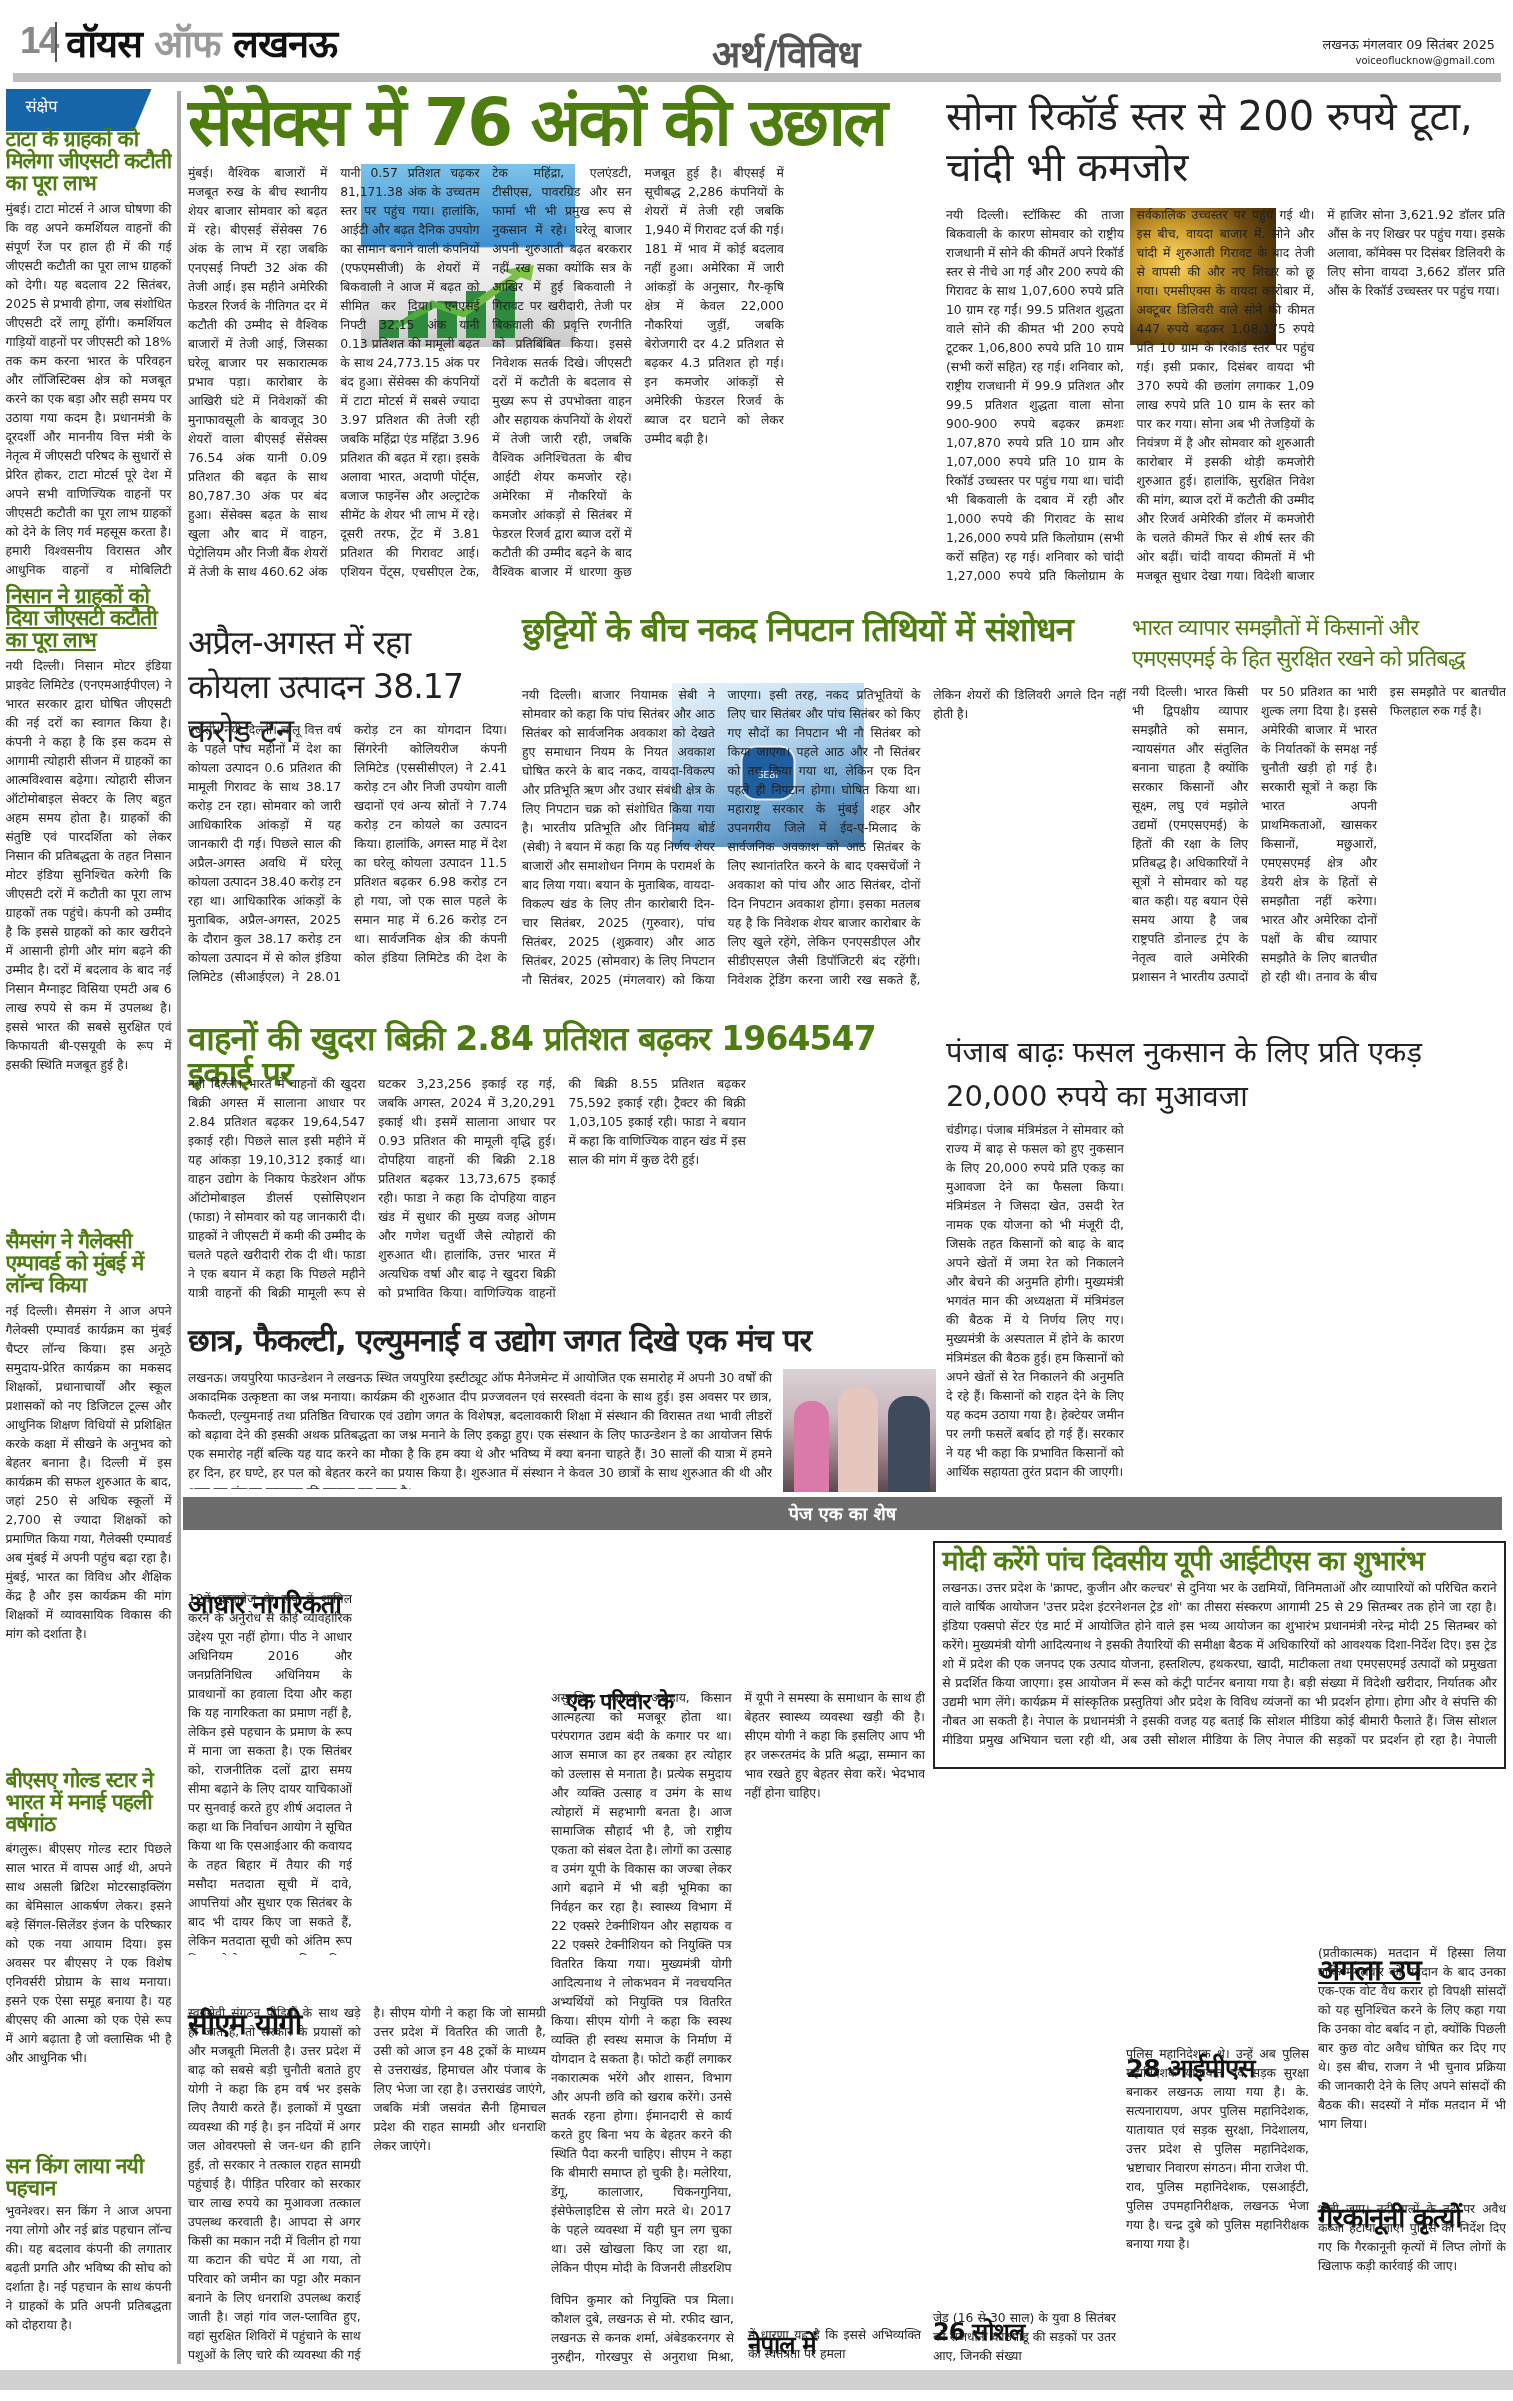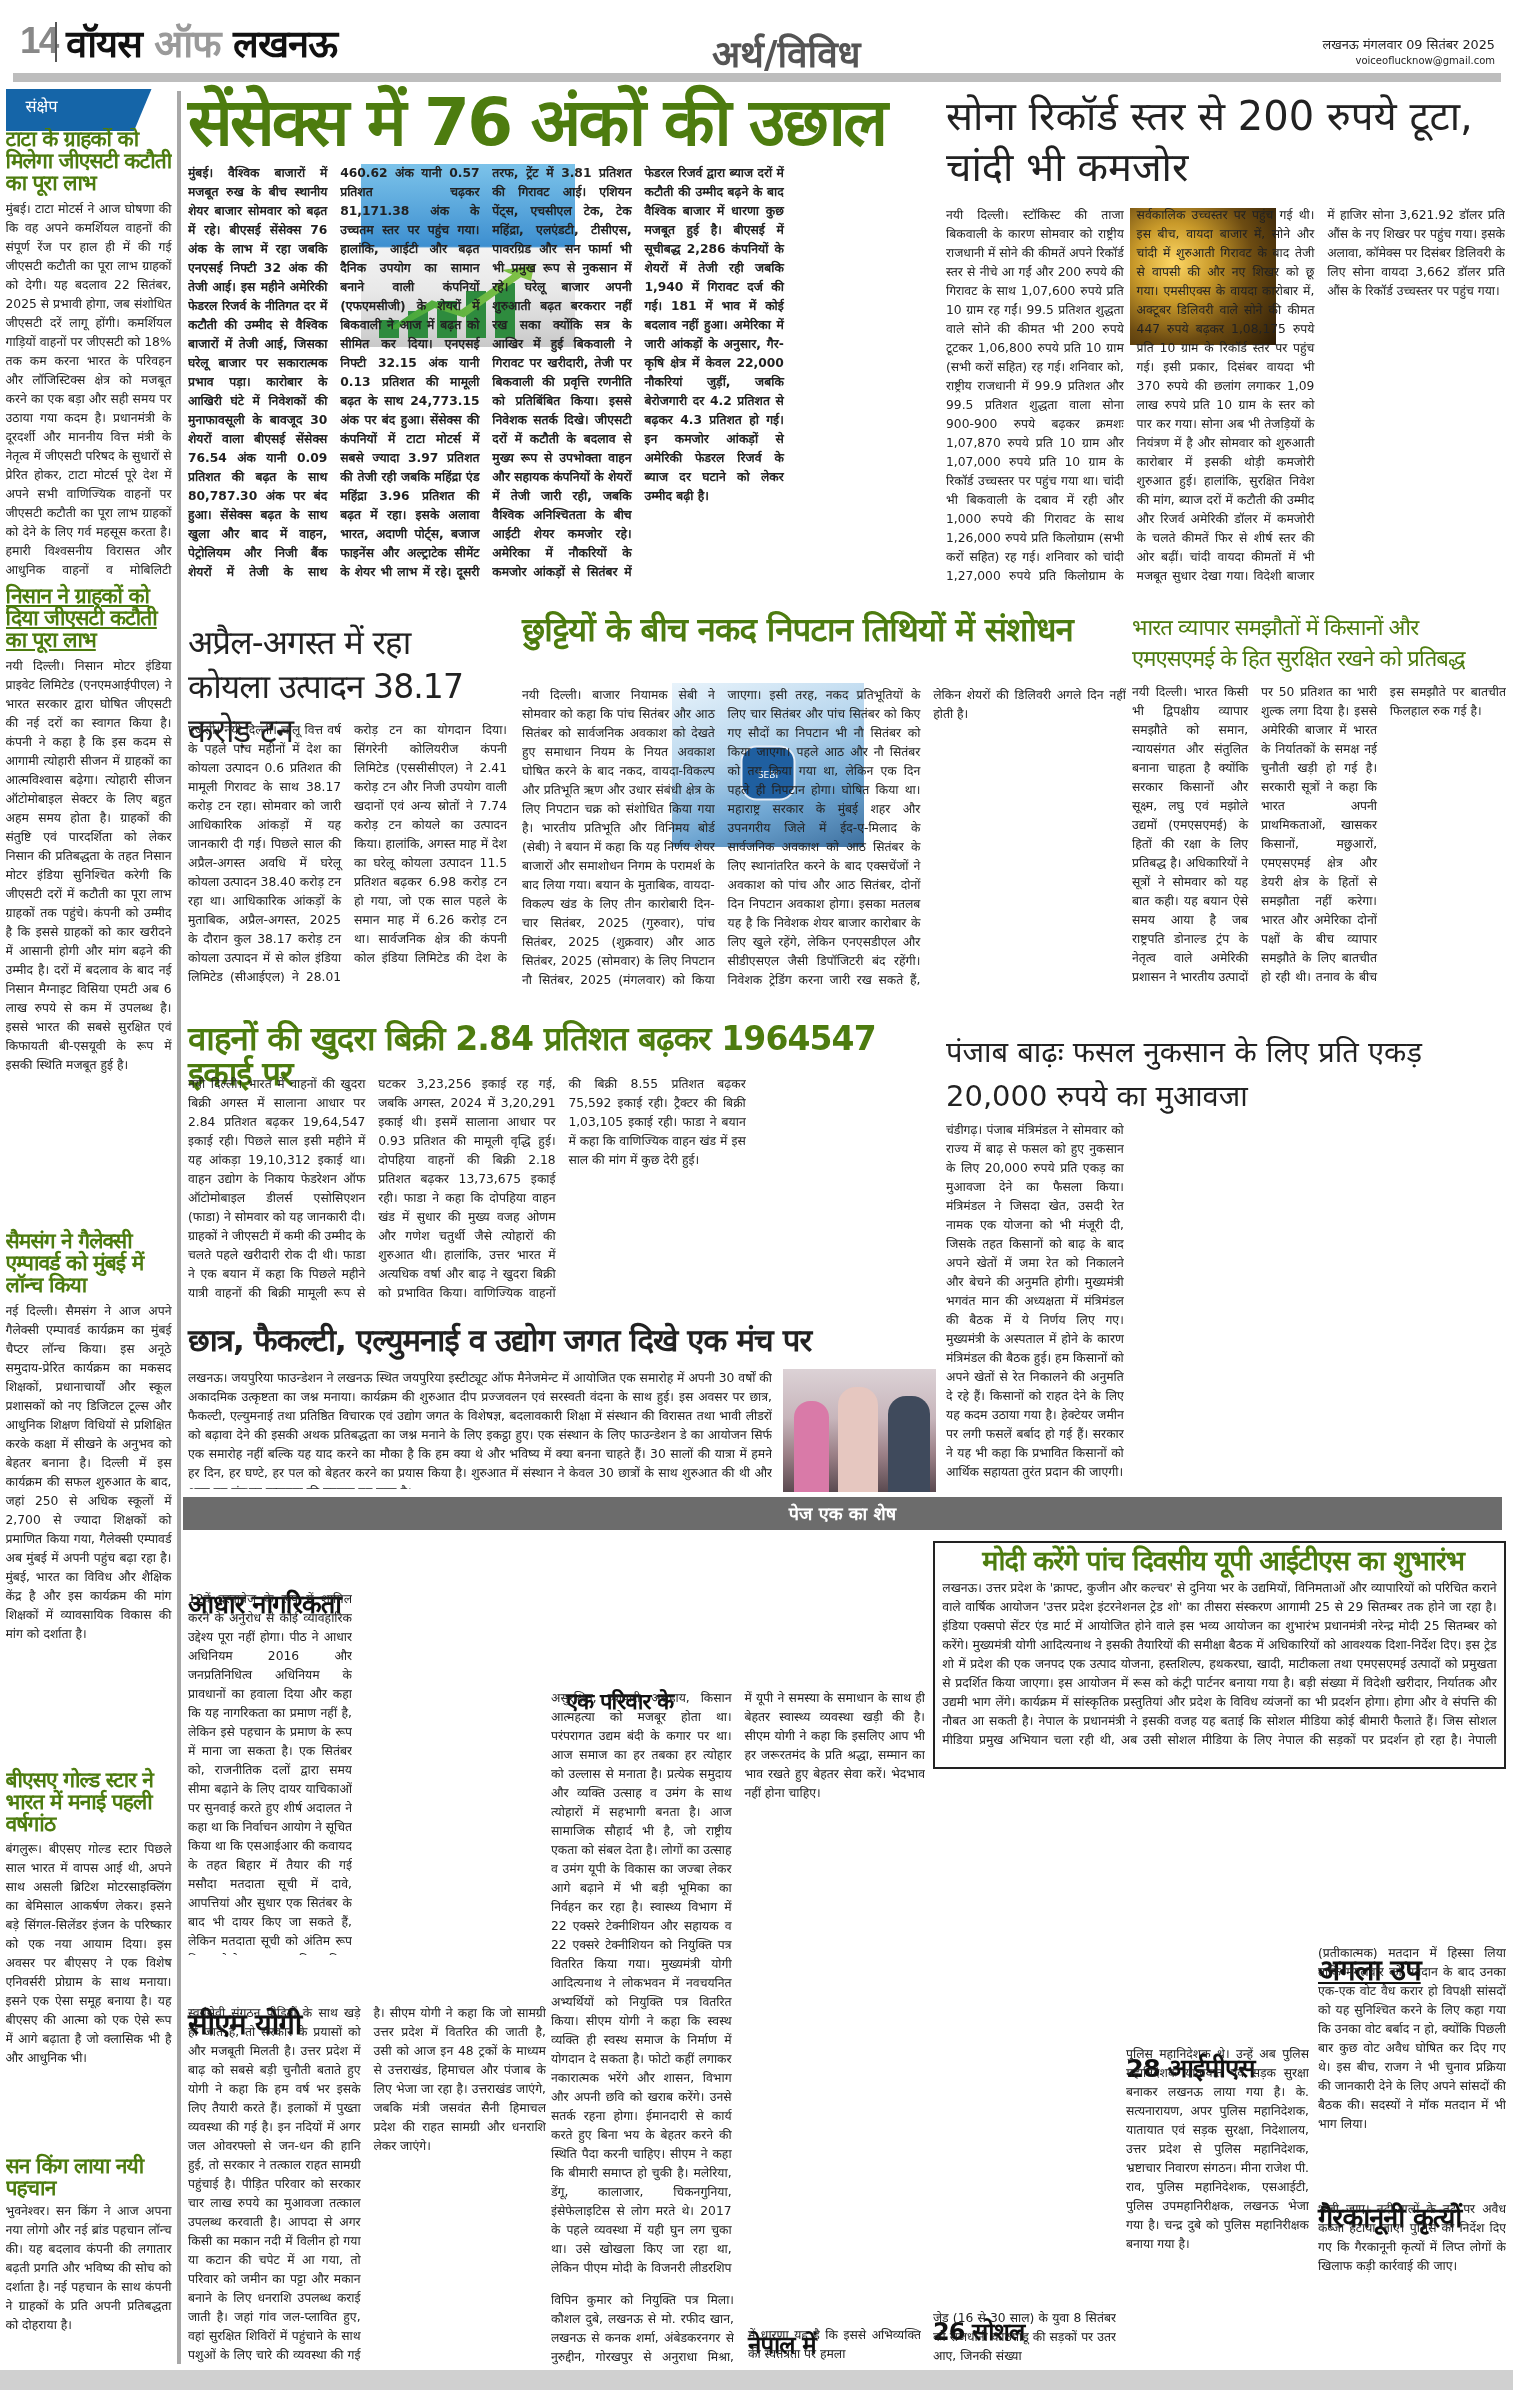--- a/index.html
+++ b/index.html
@@ -14,21 +14,21 @@
   .section-title { left: 712px; top: 27px; font-size: 37px; font-weight: bold; color: #555; }
   .dateline { right: 18px; top: 35px; font-size: 12.8px; text-align: right; color: #222; }
   .email { right: 18px; top: 55px; font-size: 10px; color: #222; }
   .top-rule { left: 12.8px; top: 73px; width: 1488px; height: 9px; background: #bdbdbd; }
 
   .col-rule { background: #a8a8a8; width: 3.7px; }
   .body-text { font-size: 12.3px; line-height: 19px; text-align: justify; color: #222; font-family: "DejaVu Sans", sans-serif; overflow: hidden; }
   .cols2 { column-count: 2; column-gap: 12.8px; }
   .cols3 { column-count: 3; column-gap: 12.8px; }
   .cols4 { column-count: 4; column-gap: 12.8px; }
-  .cols5 { column-count: 5; column-gap: 12.8px; font-weight: bold; }
+  .cols5 { column-count: 5; column-gap: 12.8px; }
   .hl-heavy { font-weight: bold; line-height: 1.05; color: #4d7c0f; letter-spacing: -0.9px; }
   .hl-light { font-weight: normal; line-height: 1.2; color: #222; }
 
   .brief-tab { left: 5.5px; top: 89px; width: 146px; height: 42px; background: #1565a8; color: #fff; font-size: 16.4px; padding: 4.6px 0 0 20px; clip-path: polygon(0 0, 100% 0, 88% 100%, 0 100%); }
 
   .img-box { overflow: hidden; }
   .sensex-img { background: linear-gradient(180deg,#7cc3ea 0%, #3d8fd0 45%, #f3f3f3 46%, #e8e8e8 70%, #c9c9c9 100%); }
   .sensex-img .arrow { position:absolute; left:27px; bottom:18px; width:146px; height:64px; background: linear-gradient(90deg,#3fa43a,#86c447); clip-path: polygon(0 100%, 30% 55%, 50% 70%, 85% 15%, 78% 8%, 100% 0, 98% 25%, 91% 19%, 52% 82%, 32% 67%, 6% 100%); }
   .sensex-img .bars { position:absolute; left:18px; bottom:9px; width:183px; height:55px; display:flex; align-items:flex-end; gap:9px; }
   .sensex-img .bars span { display:block; width:20px; background:#2e8b3e; }
@@ -145,21 +145,21 @@
 <div class="abs body-text cols2" style="left:551px; top:1544px; width:374px; height:137px; column-fill:auto;"></div>
 <div class="abs sub-hl" style="left:566px; top:1643px; width:173px; font-size:22px;">एक परिवार के</div>
 <div class="abs body-text cols2" style="left:551px; top:1689px; width:374px; height:602px; column-fill:auto;">असुरक्षित, व्यापारी असहाय, किसान आत्महत्या को मजबूर होता था। परंपरागत उद्यम बंदी के कगार पर था। आज समाज का हर तबका हर त्योहार को उल्लास से मनाता है। प्रत्येक समुदाय और व्यक्ति उत्साह व उमंग के साथ त्योहारों में सहभागी बनता है। आज सामाजिक सौहार्द भी है, जो राष्ट्रीय एकता को संबल देता है। लोगों का उत्साह व उमंग यूपी के विकास का जज्बा लेकर आगे बढ़ाने में भी बड़ी भूमिका का निर्वहन कर रहा है। स्वास्थ्य विभाग में 22 एक्सरे टेक्नीशियन और सहायक व 22 एक्सरे टेक्नीशियन को नियुक्ति पत्र वितरित किया गया। मुख्यमंत्री योगी आदित्यनाथ ने लोकभवन में नवचयनित अभ्यर्थियों को नियुक्ति पत्र वितरित किया। सीएम योगी ने कहा कि स्वस्थ व्यक्ति ही स्वस्थ समाज के निर्माण में योगदान दे सकता है। फोटो कहीं लगाकर नकारात्मक भरेंगे और शासन, विभाग और अपनी छवि को खराब करेंगे। उनसे सतर्क रहना होगा। ईमानदारी से कार्य करते हुए बिना भय के बेहतर करने की स्थिति पैदा करनी चाहिए। सीएम ने कहा कि बीमारी समाप्त हो चुकी है। मलेरिया, डेंगू, कालाजार, चिकनगुनिया, इंसेफेलाइटिस से लोग मरते थे। 2017 के पहले व्यवस्था में यही घुन लग चुका था। उसे खोखला किए जा रहा था, लेकिन पीएम मोदी के विजनरी लीडरशिप में यूपी ने समस्या के समाधान के साथ ही बेहतर स्वास्थ्य व्यवस्था खड़ी की है। सीएम योगी ने कहा कि इसलिए आप भी हर जरूरतमंद के प्रति श्रद्धा, सम्मान का भाव रखते हुए बेहतर सेवा करें। भेदभाव नहीं होना चाहिए।</div>
 
 <div class="abs body-text" style="left:551px; top:2291px; width:183px; height:77px;">विपिन कुमार को नियुक्ति पत्र मिला। कौशल दुबे, लखनऊ से मो. रफीद खान, लखनऊ से कनक शर्मा, अंबेडकरनगर से नुरुद्दीन, गोरखपुर से अनुराधा मिश्रा, सीतापुर से राहुल कुमार वर्मा, लखनऊ से कोमल रावत, लखनऊ से सौरभ सिंह, बाराबंकी से स्नेहा वर्मा, सीतापुर से शिवशंकर, रायबरेली से सोनू लाल तथा एक्सरे टेक्नीशियन सीतापुर से विश्वनाथ श्रीवास्तव, लखनऊ से साक्षी गुप्ता, सीतापुर से मोहनलाल वर्मा, सीतापुर से</div>
 
 <div class="abs sub-hl" style="left:748px; top:2286px; width:173px; font-size:24px;">नेपाल में</div>
 <div class="abs body-text" style="left:748px; top:2326px; width:173px; height:42px;">में धारणा यह है कि इससे अभिव्यक्ति की स्वतंत्रता पर हमला</div>
 
 <div class="abs boxed" style="left:933px; top:1541px; width:573px; height:228px;">
-  <div class="hl-heavy" style="padding:3.7px 7.3px; font-size:27px;margin-left:40px;">मोदी करेंगे पांच दिवसीय यूपी आईटीएस का शुभारंभ</div>
+  <div class="hl-heavy" style="padding:3.7px 7.3px; font-size:27px;">मोदी करेंगे पांच दिवसीय यूपी आईटीएस का शुभारंभ</div>
   <div class="body-text" style="padding:0 7.3px; height:173px;">लखनऊ। उत्तर प्रदेश के 'क्राफ्ट, कुजीन और कल्चर' से दुनिया भर के उद्यमियों, विनिमताओं और व्यापारियों को परिचित कराने वाले वार्षिक आयोजन 'उत्तर प्रदेश इंटरनेशनल ट्रेड शो' का तीसरा संस्करण आगामी 25 से 29 सितम्बर तक होने जा रहा है। इंडिया एक्सपो सेंटर एंड मार्ट में आयोजित होने वाले इस भव्य आयोजन का शुभारंभ प्रधानमंत्री नरेन्द्र मोदी 25 सितम्बर को करेंगे। मुख्यमंत्री योगी आदित्यनाथ ने इसकी तैयारियों की समीक्षा बैठक में अधिकारियों को आवश्यक दिशा-निर्देश दिए। इस ट्रेड शो में प्रदेश की एक जनपद एक उत्पाद योजना, हस्तशिल्प, हथकरघा, खादी, माटीकला तथा एमएसएमई उत्पादों को प्रमुखता से प्रदर्शित किया जाएगा। इस आयोजन में रूस को कंट्री पार्टनर बनाया गया है। बड़ी संख्या में विदेशी खरीदार, निर्यातक और उद्यमी भाग लेंगे। कार्यक्रम में सांस्कृतिक प्रस्तुतियां और प्रदेश के विविध व्यंजनों का भी प्रदर्शन होगा। होगा और वे संपत्ति की नौबत आ सकती है। नेपाल के प्रधानमंत्री ने इसकी वजह यह बताई कि सोशल मीडिया कोई बीमारी फैलाते हैं। जिस सोशल मीडिया प्रमुख अभियान चला रही थी, अब उसी सोशल मीडिया के लिए नेपाल की सड़कों पर प्रदर्शन हो रहा है। नेपाली अधिकारियों का कहना है कि उन्होंने यह प्रतिबंध इसलिए लगाया क्योंकि ये प्लेटफॉर्म दुरुपयोग के खिलाफ कार्रवाई के लिए प्राधिकारियों के साथ पंजीकरण कराने में विफल रहे थे, जिसमें नफरत फैलाने वाले भाषण और फर्जी खबरें फैलाना शामिल है।</div>
 </div>
 
 <div class="abs body-text cols2" style="left:933px; top:1780px; width:374px; height:256px; column-fill:auto;"></div>
 
 <div class="abs sub-hl" style="left:1126px; top:2008px; width:183px; font-size:25.6px;">28 आईपीएस</div>
 <div class="abs body-text" style="left:1126px; top:2045px; width:183px; height:323px;">पुलिस महानिदेशक थे। उन्हें अब पुलिस महानिदेशक यातायात एवं सड़क सुरक्षा बनाकर लखनऊ लाया गया है। के. सत्यनारायण, अपर पुलिस महानिदेशक, यातायात एवं सड़क सुरक्षा, निदेशालय, उत्तर प्रदेश से पुलिस महानिदेशक, भ्रष्टाचार निवारण संगठन। मीना राजेश पी. राव, पुलिस महानिदेशक, एसआईटी, पुलिस उपमहानिरीक्षक, लखनऊ भेजा गया है। चन्द्र दुबे को पुलिस महानिरीक्षक बनाया गया है।</div>
 
 <div class="abs sub-hl" style="left:933px; top:2273px; width:183px; font-size:24px;">26 सोशल</div>
 <div class="abs body-text" style="left:933px; top:2309px; width:183px; height:58px;">जेड (16 से 30 साल) के युवा 8 सितंबर को राजधानी काठमांडू की सड़कों पर उतर आए, जिनकी संख्या</div>

